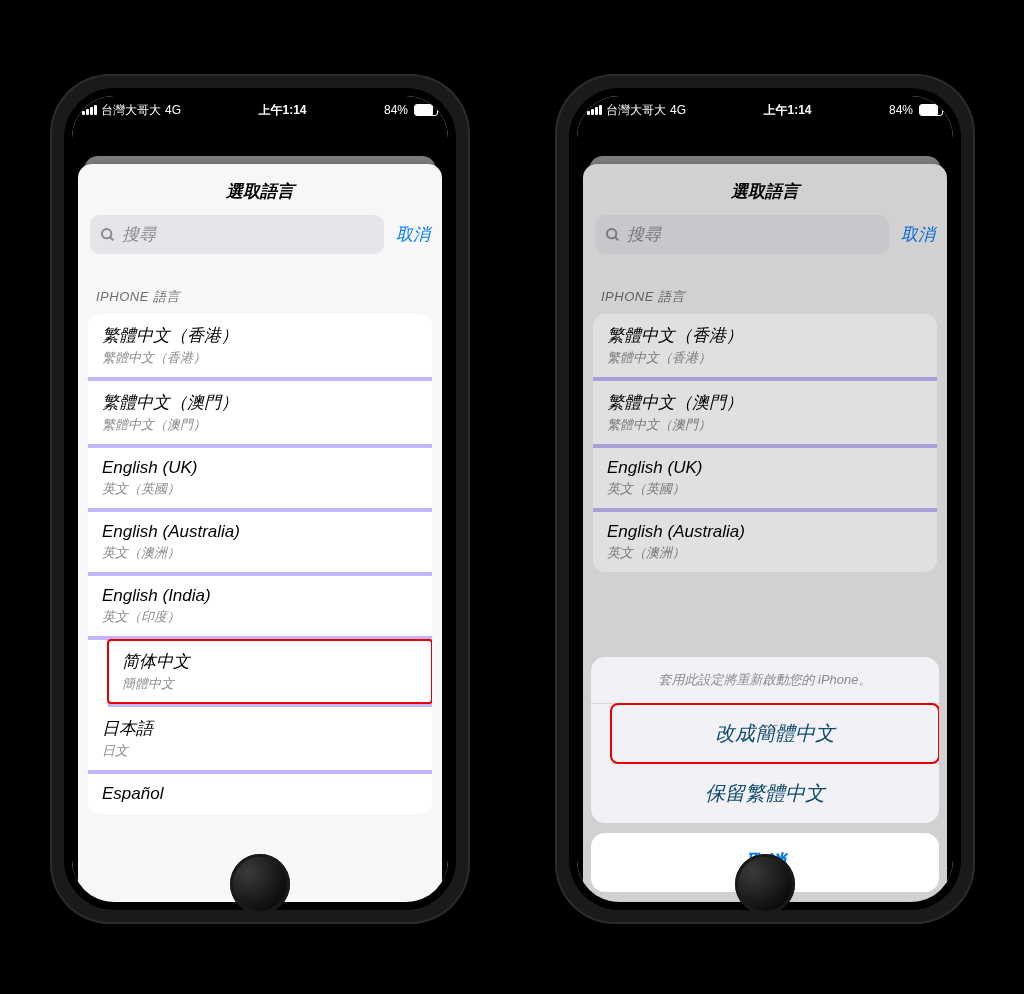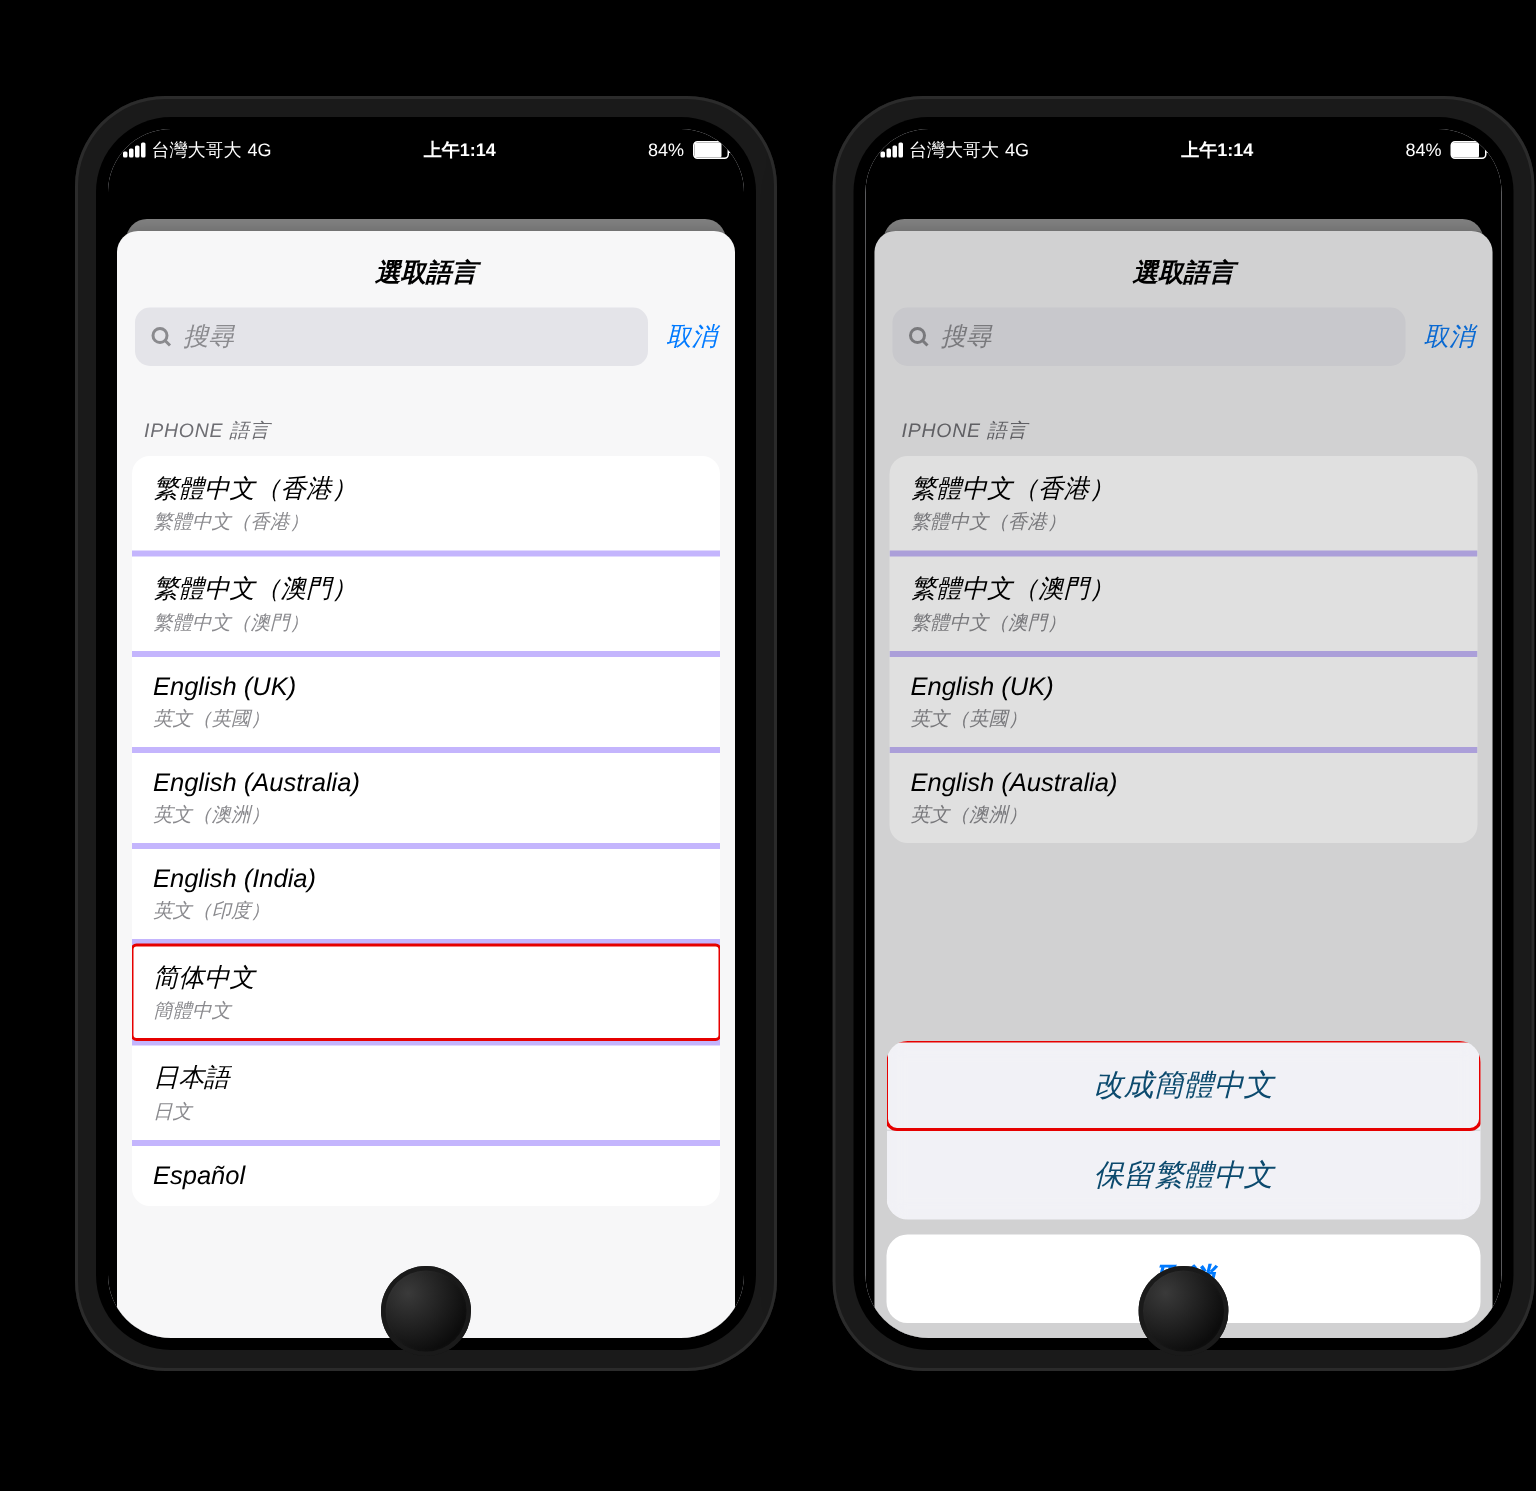--- a/index.html
+++ b/index.html
@@ -1,23 +1,23 @@
 <!DOCTYPE html>
 <html><head>
 <meta charset="utf-8">
 <style>
   * { box-sizing: border-box; margin: 0; padding: 0; }
   html, body { width: 1024px; height: 994px; background: #000; font-family: -apple-system, 'Helvetica Neue', Arial, sans-serif; overflow: hidden; }
   .stage { width: 1024px; height: 994px; position: relative; }
 
   .phone {
     position: absolute;
-    width: 468px;
+    width: 420px;
     height: 850px;
-    top: 64px;
+    top: 74px;
     border-radius: 60px;
     background: #1a1a1a;
     box-shadow: 0 0 0 2px #2b2b2b inset, 0 8px 40px rgba(0,0,0,0.6);
     padding: 14px;
   }
   .phone.left  { left: 50px; }
   .phone.right { left: 555px; }
 
   .phone-inner {
     width: 100%; height: 100%;
@@ -115,20 +115,21 @@
   .cell {
     padding: 10px 14px;
     border-bottom: 4px solid #c4b5fd;
   }
   .cell:last-child { border-bottom: none; }
   .cell-title { font-size: 17px; color:#000; }
   .cell-sub   { font-size: 13px; color:#8a8a8e; margin-top:2px; }
 
   .highlight-red {
     position: relative;
+    margin-left: 20px;
   }
   .highlight-red::after {
     content:'';
     position:absolute; inset:-1px;
     border:2px solid #e60000;
     border-radius:4px;
     pointer-events:none;
   }
 
   
@@ -344,20 +345,21 @@
             <div class="cell">
               <div class="cell-title">English (Australia)</div>
               <div class="cell-sub">英文（澳洲）</div>
             </div>
           </div>
 
           <div class="dimmer"></div>
 
           <div class="sheet">
             <div class="sheet-group">
+              <div class="sheet-note">套用此設定將重新啟動您的 iPhone。</div>
               <div class="sheet-btn red highlight-red">改成簡體中文</div>
               <div class="sheet-btn red">保留繁體中文</div>
             </div>
             <div class="sheet-cancel">取消</div>
           </div>
         </div>
       </div>
 
     </div>
   </div>

